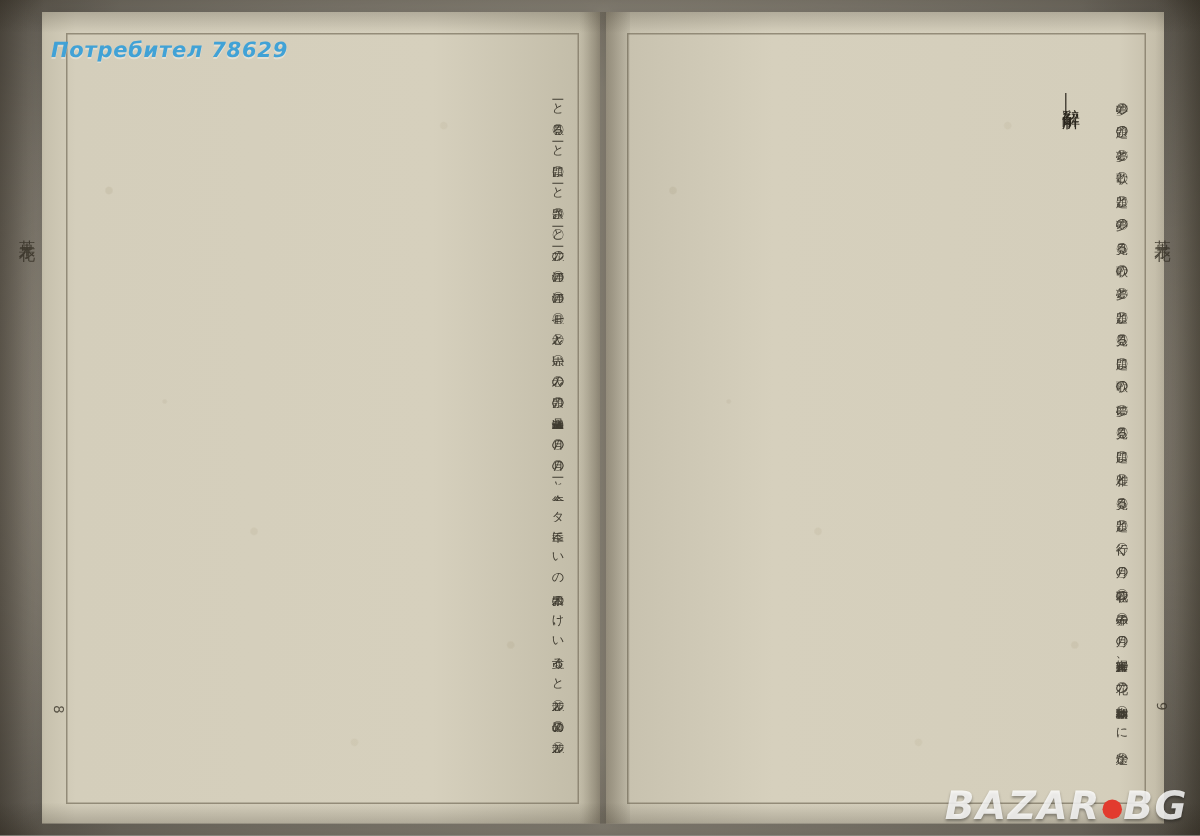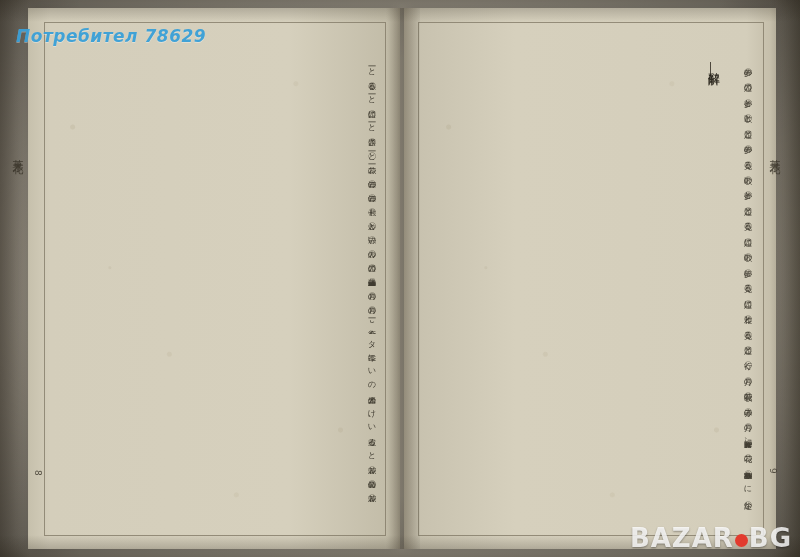--- a/index.html
+++ b/index.html
@@ -168,36 +168,37 @@
     opacity: 0.8;
     writing-mode: vertical-rl;
     -webkit-writing-mode: vertical-rl;
   }
   .folio.left  { left: 33px;  top: 470px; }
   .folio.right { left: 768px; top: 468px; }
 
   
   .wm-top {
     position: absolute;
-    left: 16px; top: 26px;
+    left: 34px; top: 26px;
     font-family: "DejaVu Sans", sans-serif;
-    font-size: 17px;
+    font-size: 14px;
     font-weight: bold;
     font-style: italic;
     color: #3aa0d8;
     opacity: 0.95;
     letter-spacing: 0.5px;
     text-shadow: 0 1px 0 rgba(255,255,255,0.35);
   }
   .wm-bazar {
     position: absolute;
     right: 8px; bottom: 4px;
     font-family: "DejaVu Sans", sans-serif;
     font-size: 26px;
     font-weight: bold;
+    font-style: italic;
     letter-spacing: 1px;
     color: rgba(255,255,255,0.82);
     text-shadow: 0 1px 2px rgba(0,0,0,0.35);
   }
   .wm-bazar .dot {
     display: inline-block;
     width: 13px; height: 13px;
     border-radius: 50%;
     background: #e23b2e;
     margin: 0 1px;

